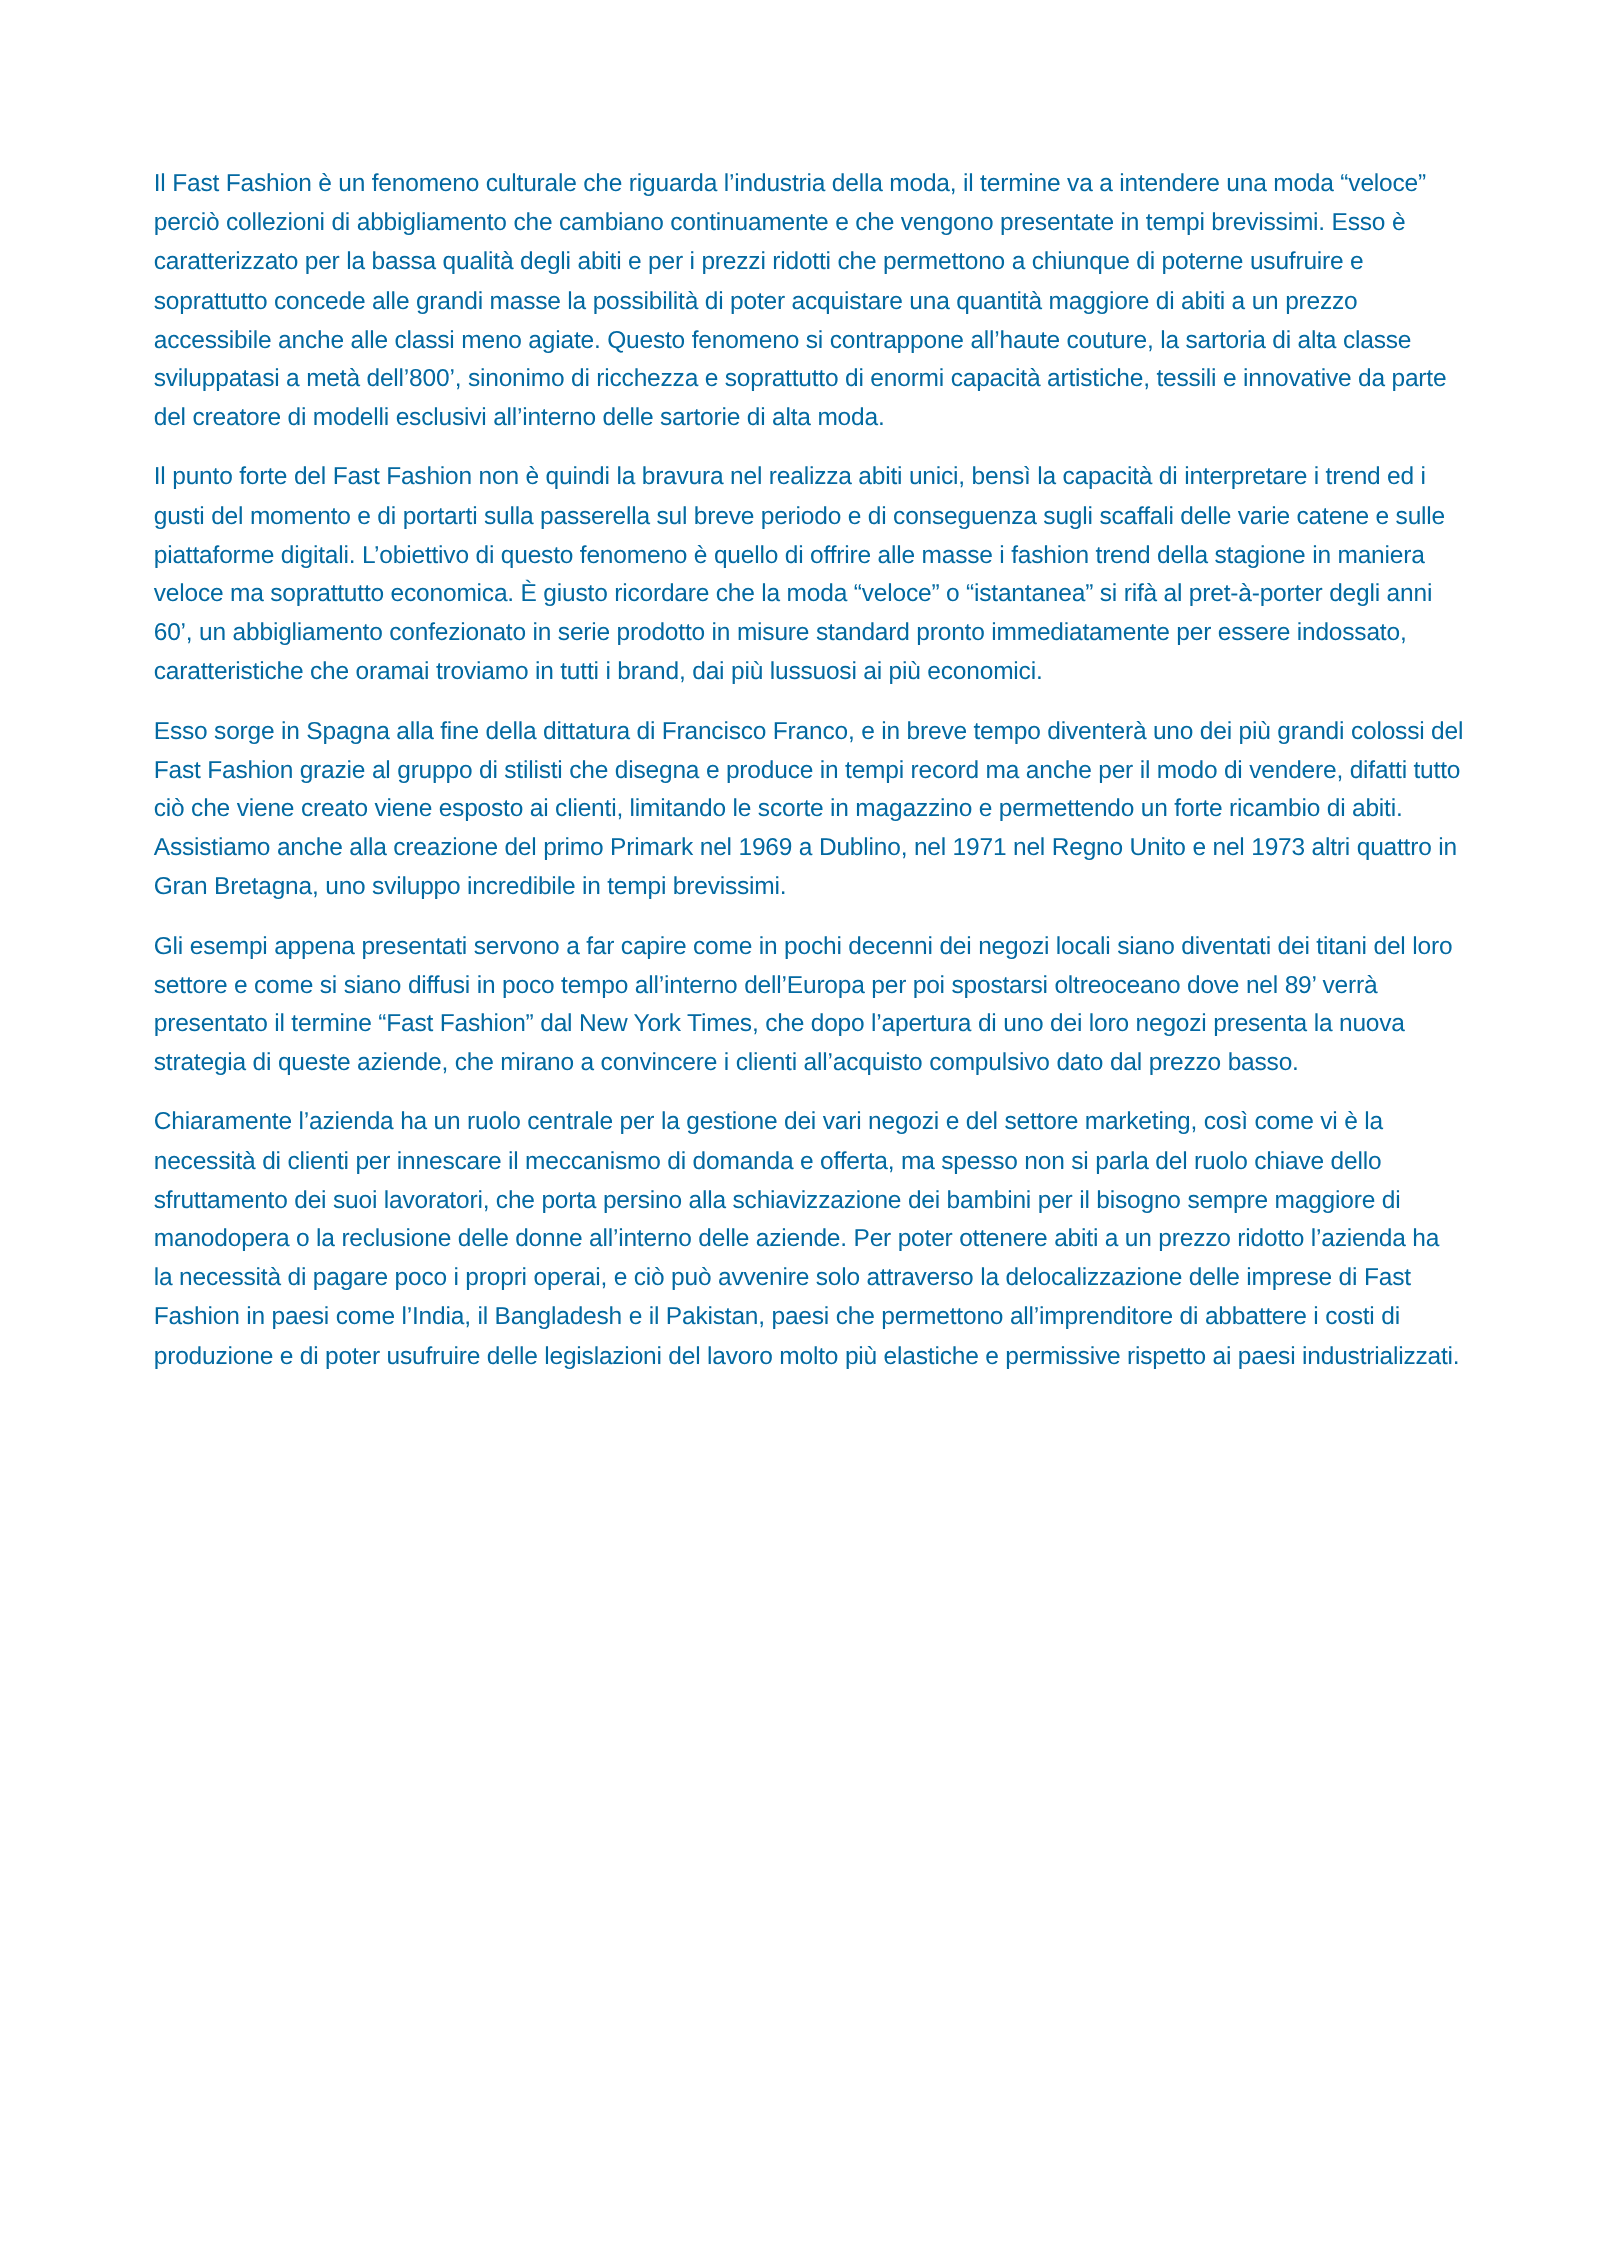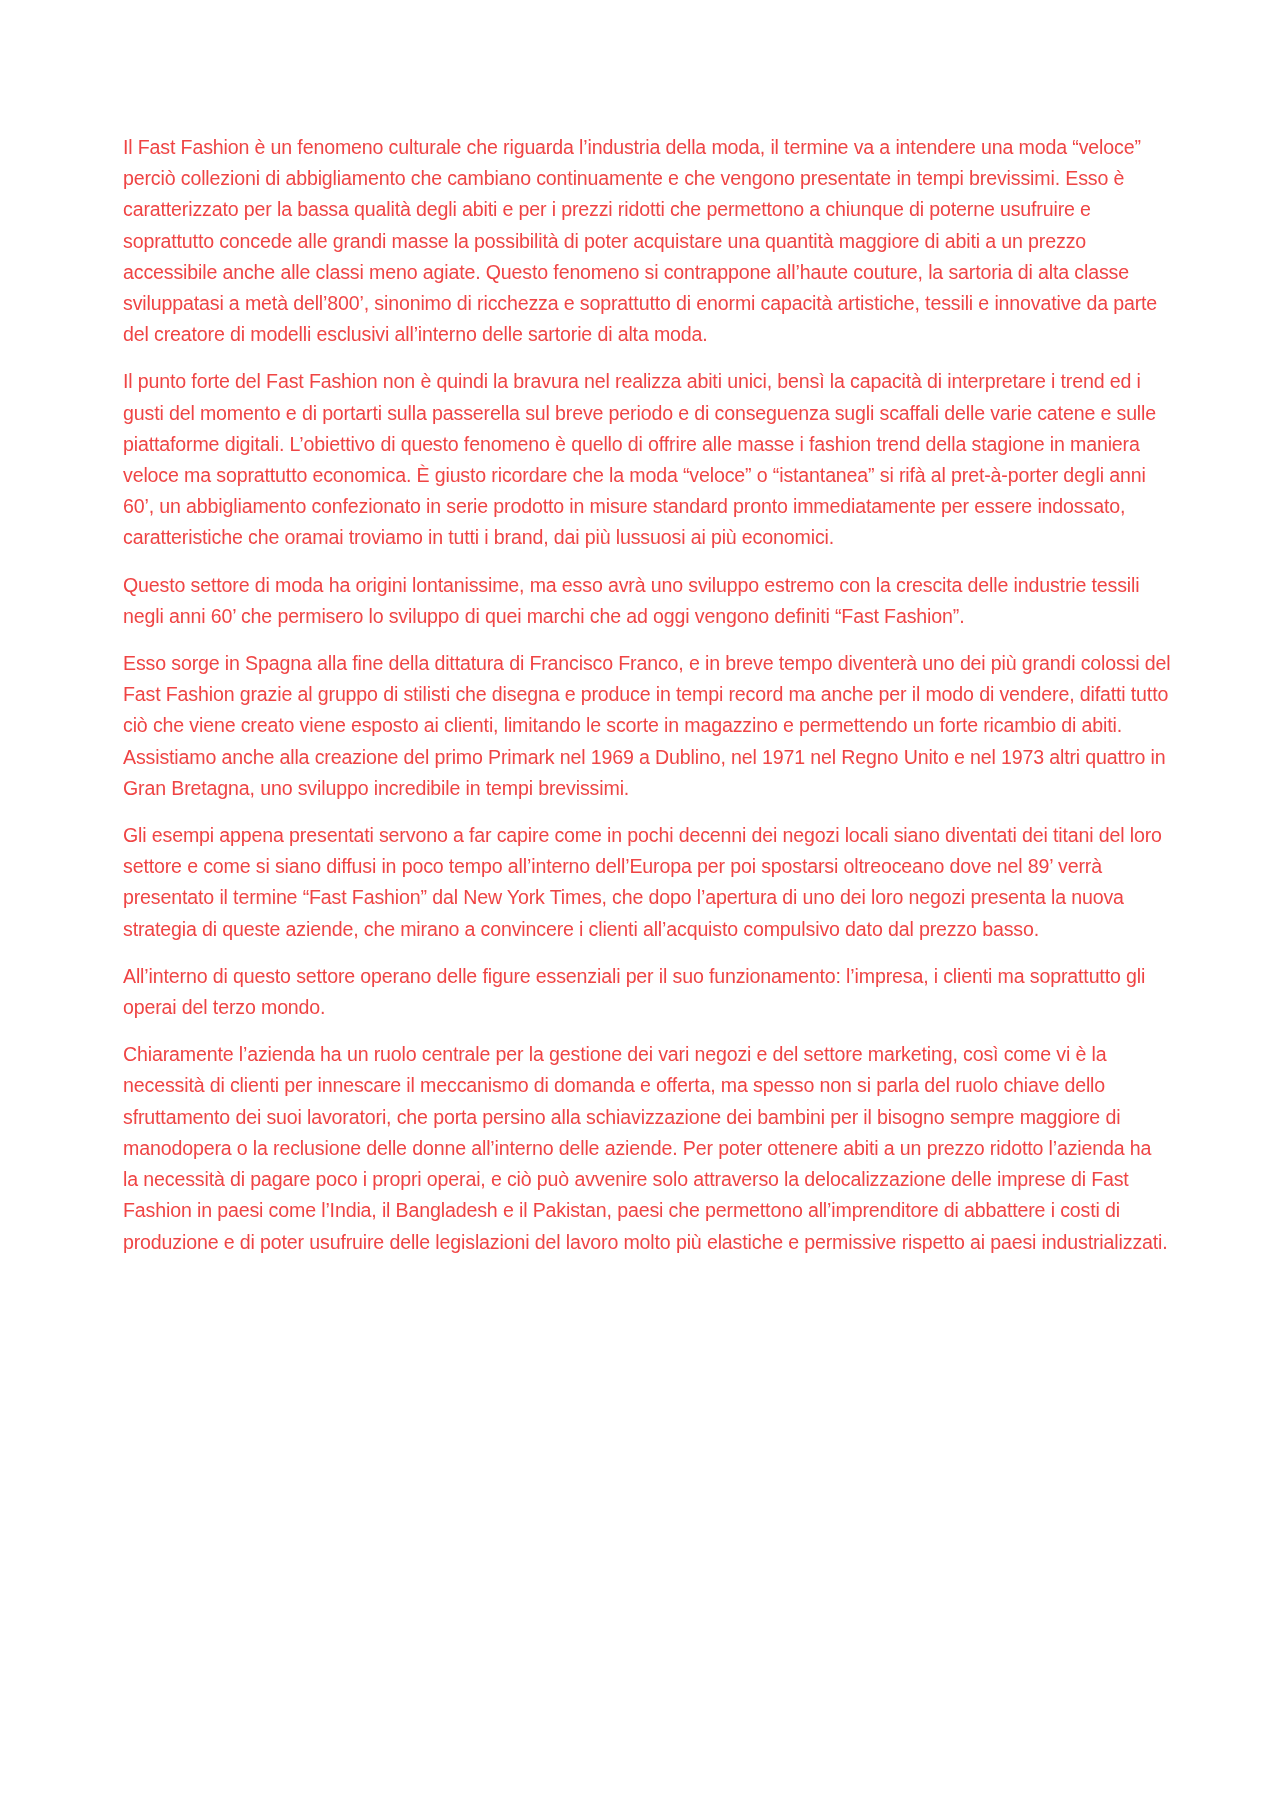--- a/index.html
+++ b/index.html
@@ -14,32 +14,30 @@
       overflow: hidden;
     }
     .page {
       position: absolute;
       left: 123px;
       top: 132px;
       width: 1048px;
       font-family: "Liberation Sans", "DejaVu Sans", sans-serif;
       font-size: 19.6px;
       line-height: 31.2px;
-      color: #ef4444;
+      color: #0369a1;
       letter-spacing: -0.15px;
     }
     .page p {
       margin: 0 0 16px 0;
       padding: 0;
     }
   </style>
 </head>
 <body>
 
 <div class="page">
   <p>Il Fast Fashion è un fenomeno culturale che riguarda l’industria della moda, il termine va a intendere una moda “veloce” perciò collezioni di abbigliamento che cambiano continuamente e che vengono presentate in tempi brevissimi. Esso è caratterizzato per la bassa qualità degli abiti e per i prezzi ridotti che permettono a chiunque di poterne usufruire e soprattutto concede alle grandi masse la possibilità di poter acquistare una quantità maggiore di abiti a un prezzo accessibile anche alle classi meno agiate. Questo fenomeno si contrappone all’haute couture, la sartoria di alta classe sviluppatasi a metà dell’800’, sinonimo di ricchezza e soprattutto di enormi capacità artistiche, tessili e innovative da parte del creatore di modelli esclusivi all’interno delle sartorie di alta moda.</p>
   <p>Il punto forte del Fast Fashion non è quindi la bravura nel realizza abiti unici, bensì la capacità di interpretare i trend ed i gusti del momento e di portarti sulla passerella sul breve periodo e di conseguenza sugli scaffali delle varie catene e sulle piattaforme digitali. L’obiettivo di questo fenomeno è quello di offrire alle masse i fashion trend della stagione in maniera veloce ma soprattutto economica. È giusto ricordare che la moda “veloce” o “istantanea” si rifà al pret-à-porter degli anni 60’, un abbigliamento confezionato in serie prodotto in misure standard pronto immediatamente per essere indossato, caratteristiche che oramai troviamo in tutti i brand, dai più lussuosi ai più economici.</p>
-  <p>Questo settore di moda ha origini lontanissime, ma esso avrà uno sviluppo estremo con la crescita delle industrie tessili negli anni 60’ che permisero lo sviluppo di quei marchi che ad oggi vengono definiti “Fast Fashion”.</p>
   <p>Esso sorge in Spagna alla fine della dittatura di Francisco Franco, e in breve tempo diventerà uno dei più grandi colossi del Fast Fashion grazie al gruppo di stilisti che disegna e produce in tempi record ma anche per il modo di vendere, difatti tutto ciò che viene creato viene esposto ai clienti, limitando le scorte in magazzino e permettendo un forte ricambio di abiti. Assistiamo anche alla creazione del primo Primark nel 1969 a Dublino, nel 1971 nel Regno Unito e nel 1973 altri quattro in Gran Bretagna, uno sviluppo incredibile in tempi brevissimi.</p>
   <p>Gli esempi appena presentati servono a far capire come in pochi decenni dei negozi locali siano diventati dei titani del loro settore e come si siano diffusi in poco tempo all’interno dell’Europa per poi spostarsi oltreoceano dove nel 89’ verrà presentato il termine “Fast Fashion” dal New York Times, che dopo l’apertura di uno dei loro negozi presenta la nuova strategia di queste aziende, che mirano a convincere i clienti all’acquisto compulsivo dato dal prezzo basso.</p>
-  <p>All’interno di questo settore operano delle figure essenziali per il suo funzionamento: l’impresa, i clienti ma soprattutto gli operai del terzo mondo.</p>
   <p>Chiaramente l’azienda ha un ruolo centrale per la gestione dei vari negozi e del settore marketing, così come vi è la necessità di clienti per innescare il meccanismo di domanda e offerta, ma spesso non si parla del ruolo chiave dello sfruttamento dei suoi lavoratori, che porta persino alla schiavizzazione dei bambini per il bisogno sempre maggiore di manodopera o la reclusione delle donne all’interno delle aziende. Per poter ottenere abiti a un prezzo ridotto l’azienda ha la necessità di pagare poco i propri operai, e ciò può avvenire solo attraverso la delocalizzazione delle imprese di Fast Fashion in paesi come l’India, il Bangladesh e il Pakistan, paesi che permettono all’imprenditore di abbattere i costi di produzione e di poter usufruire delle legislazioni del lavoro molto più elastiche e permissive rispetto ai paesi industrializzati.</p>
 </div>
 
 </body></html>

